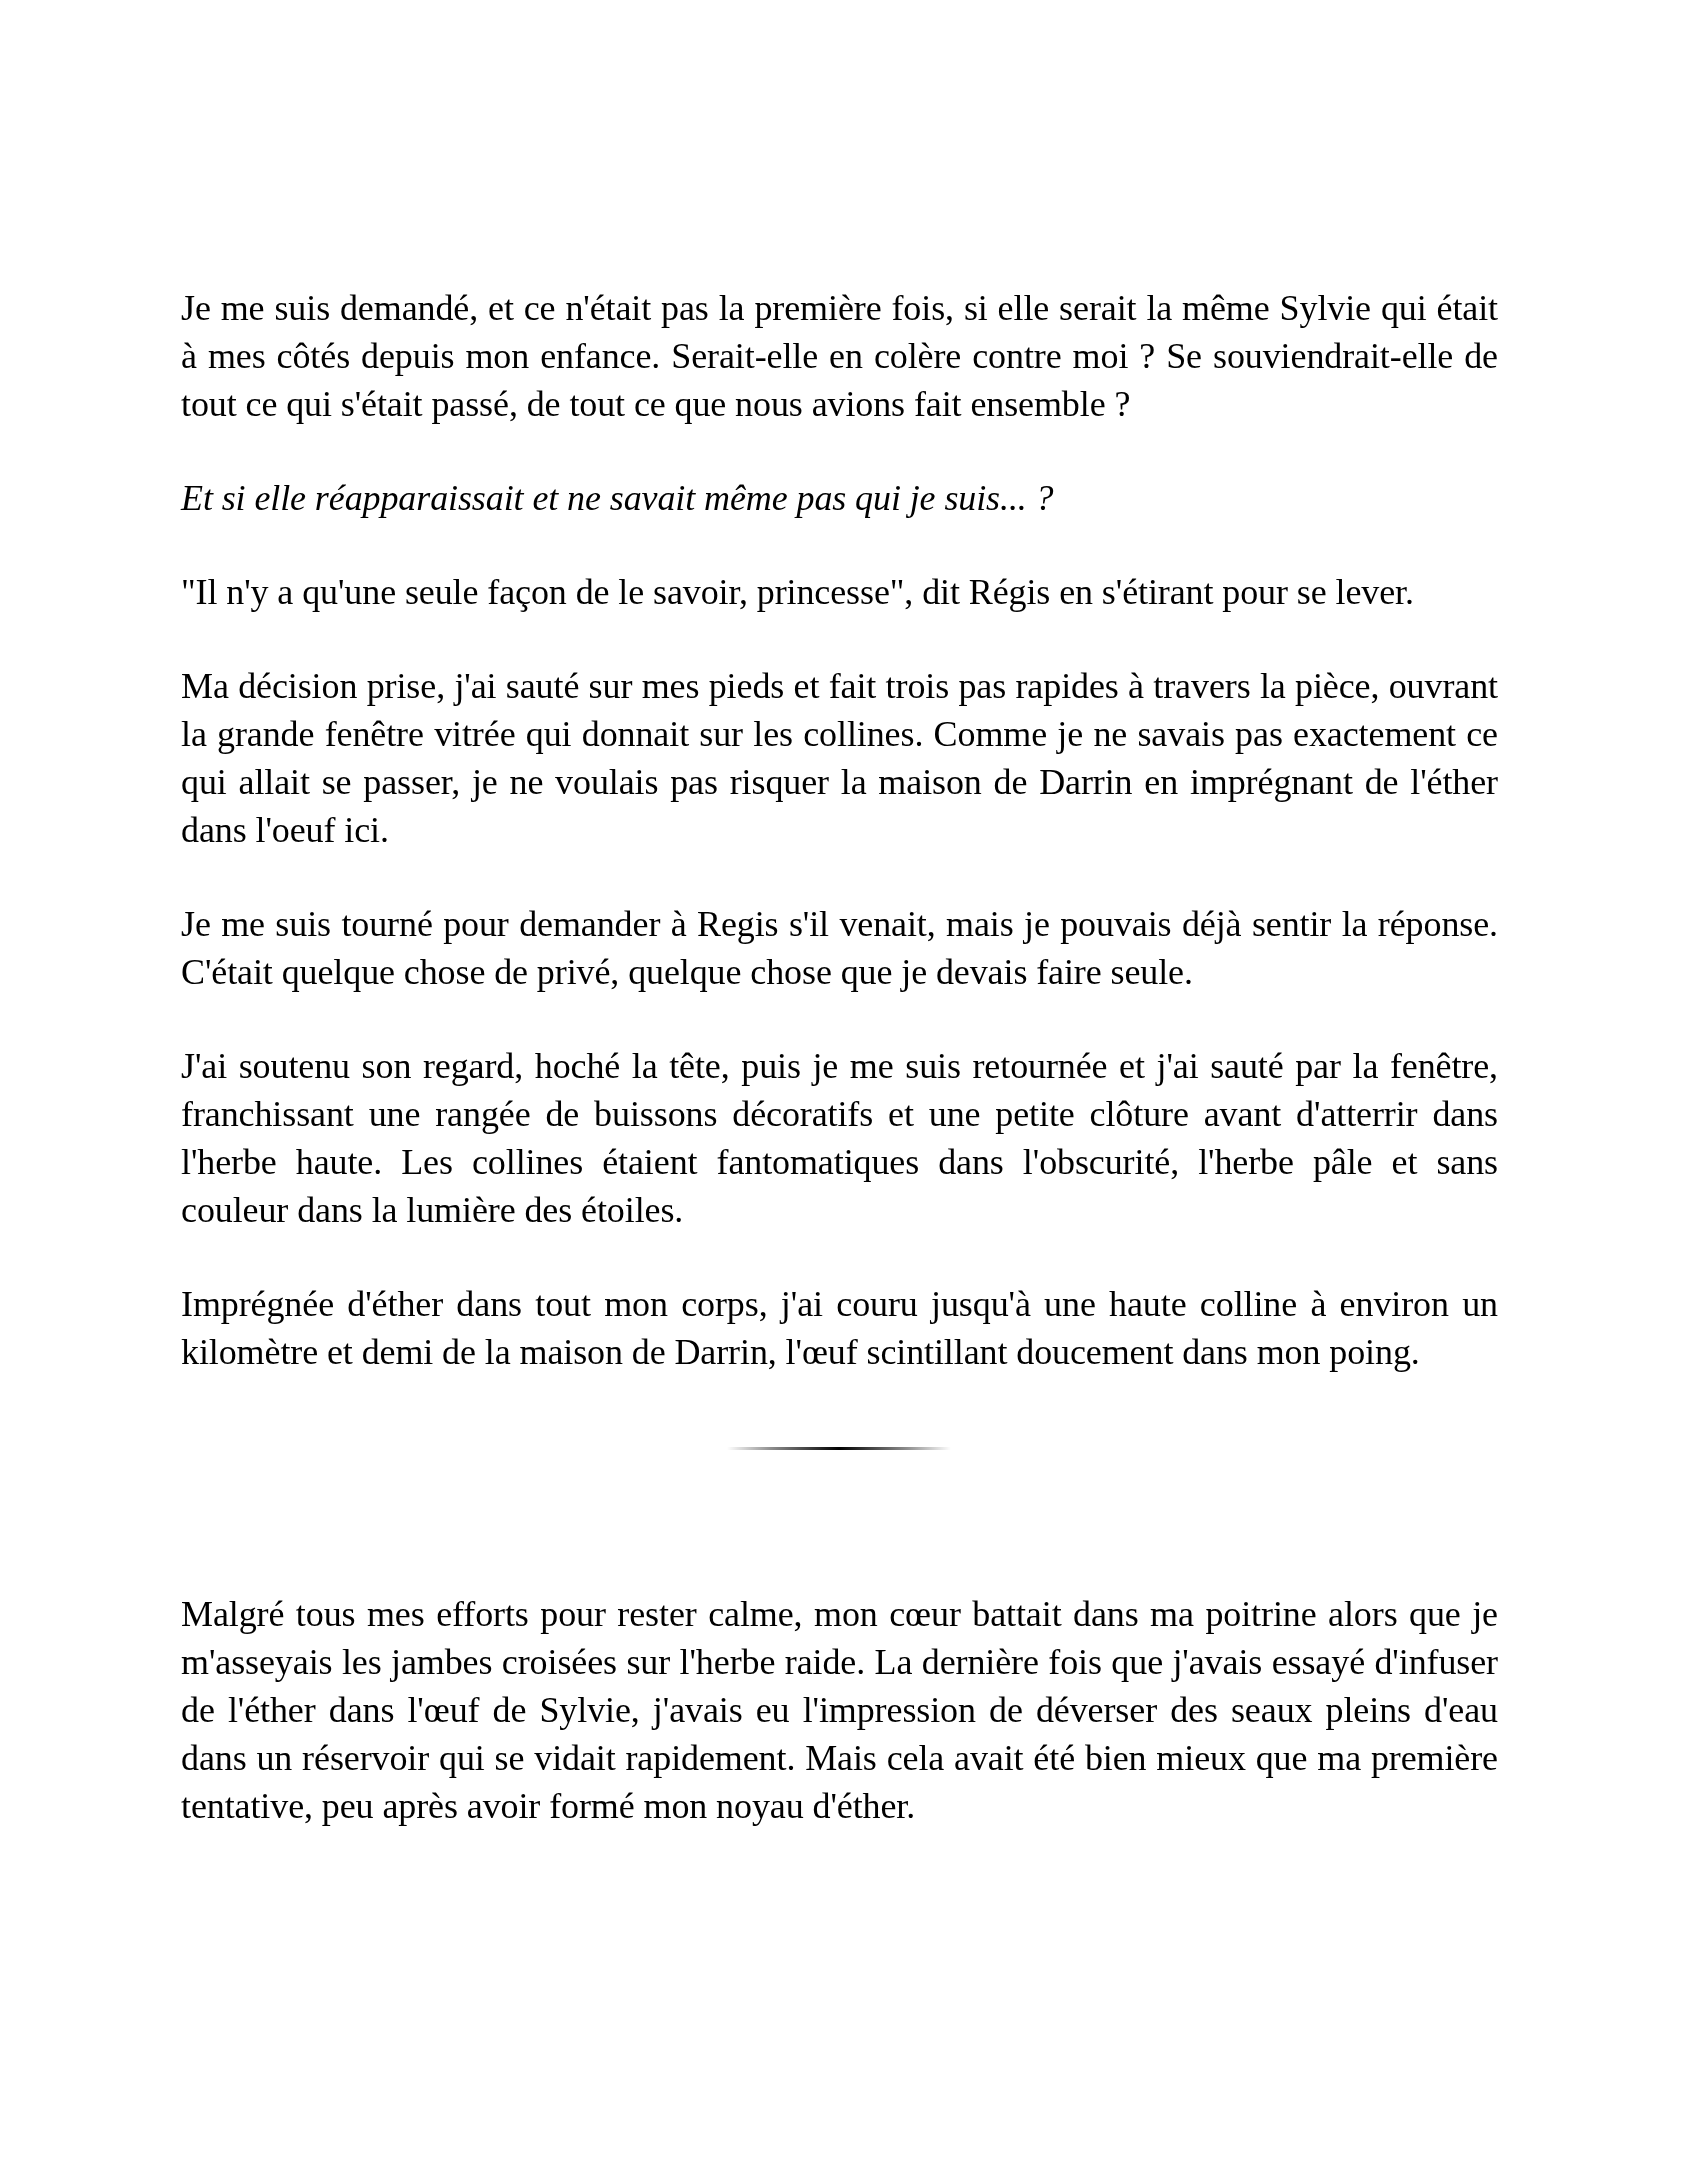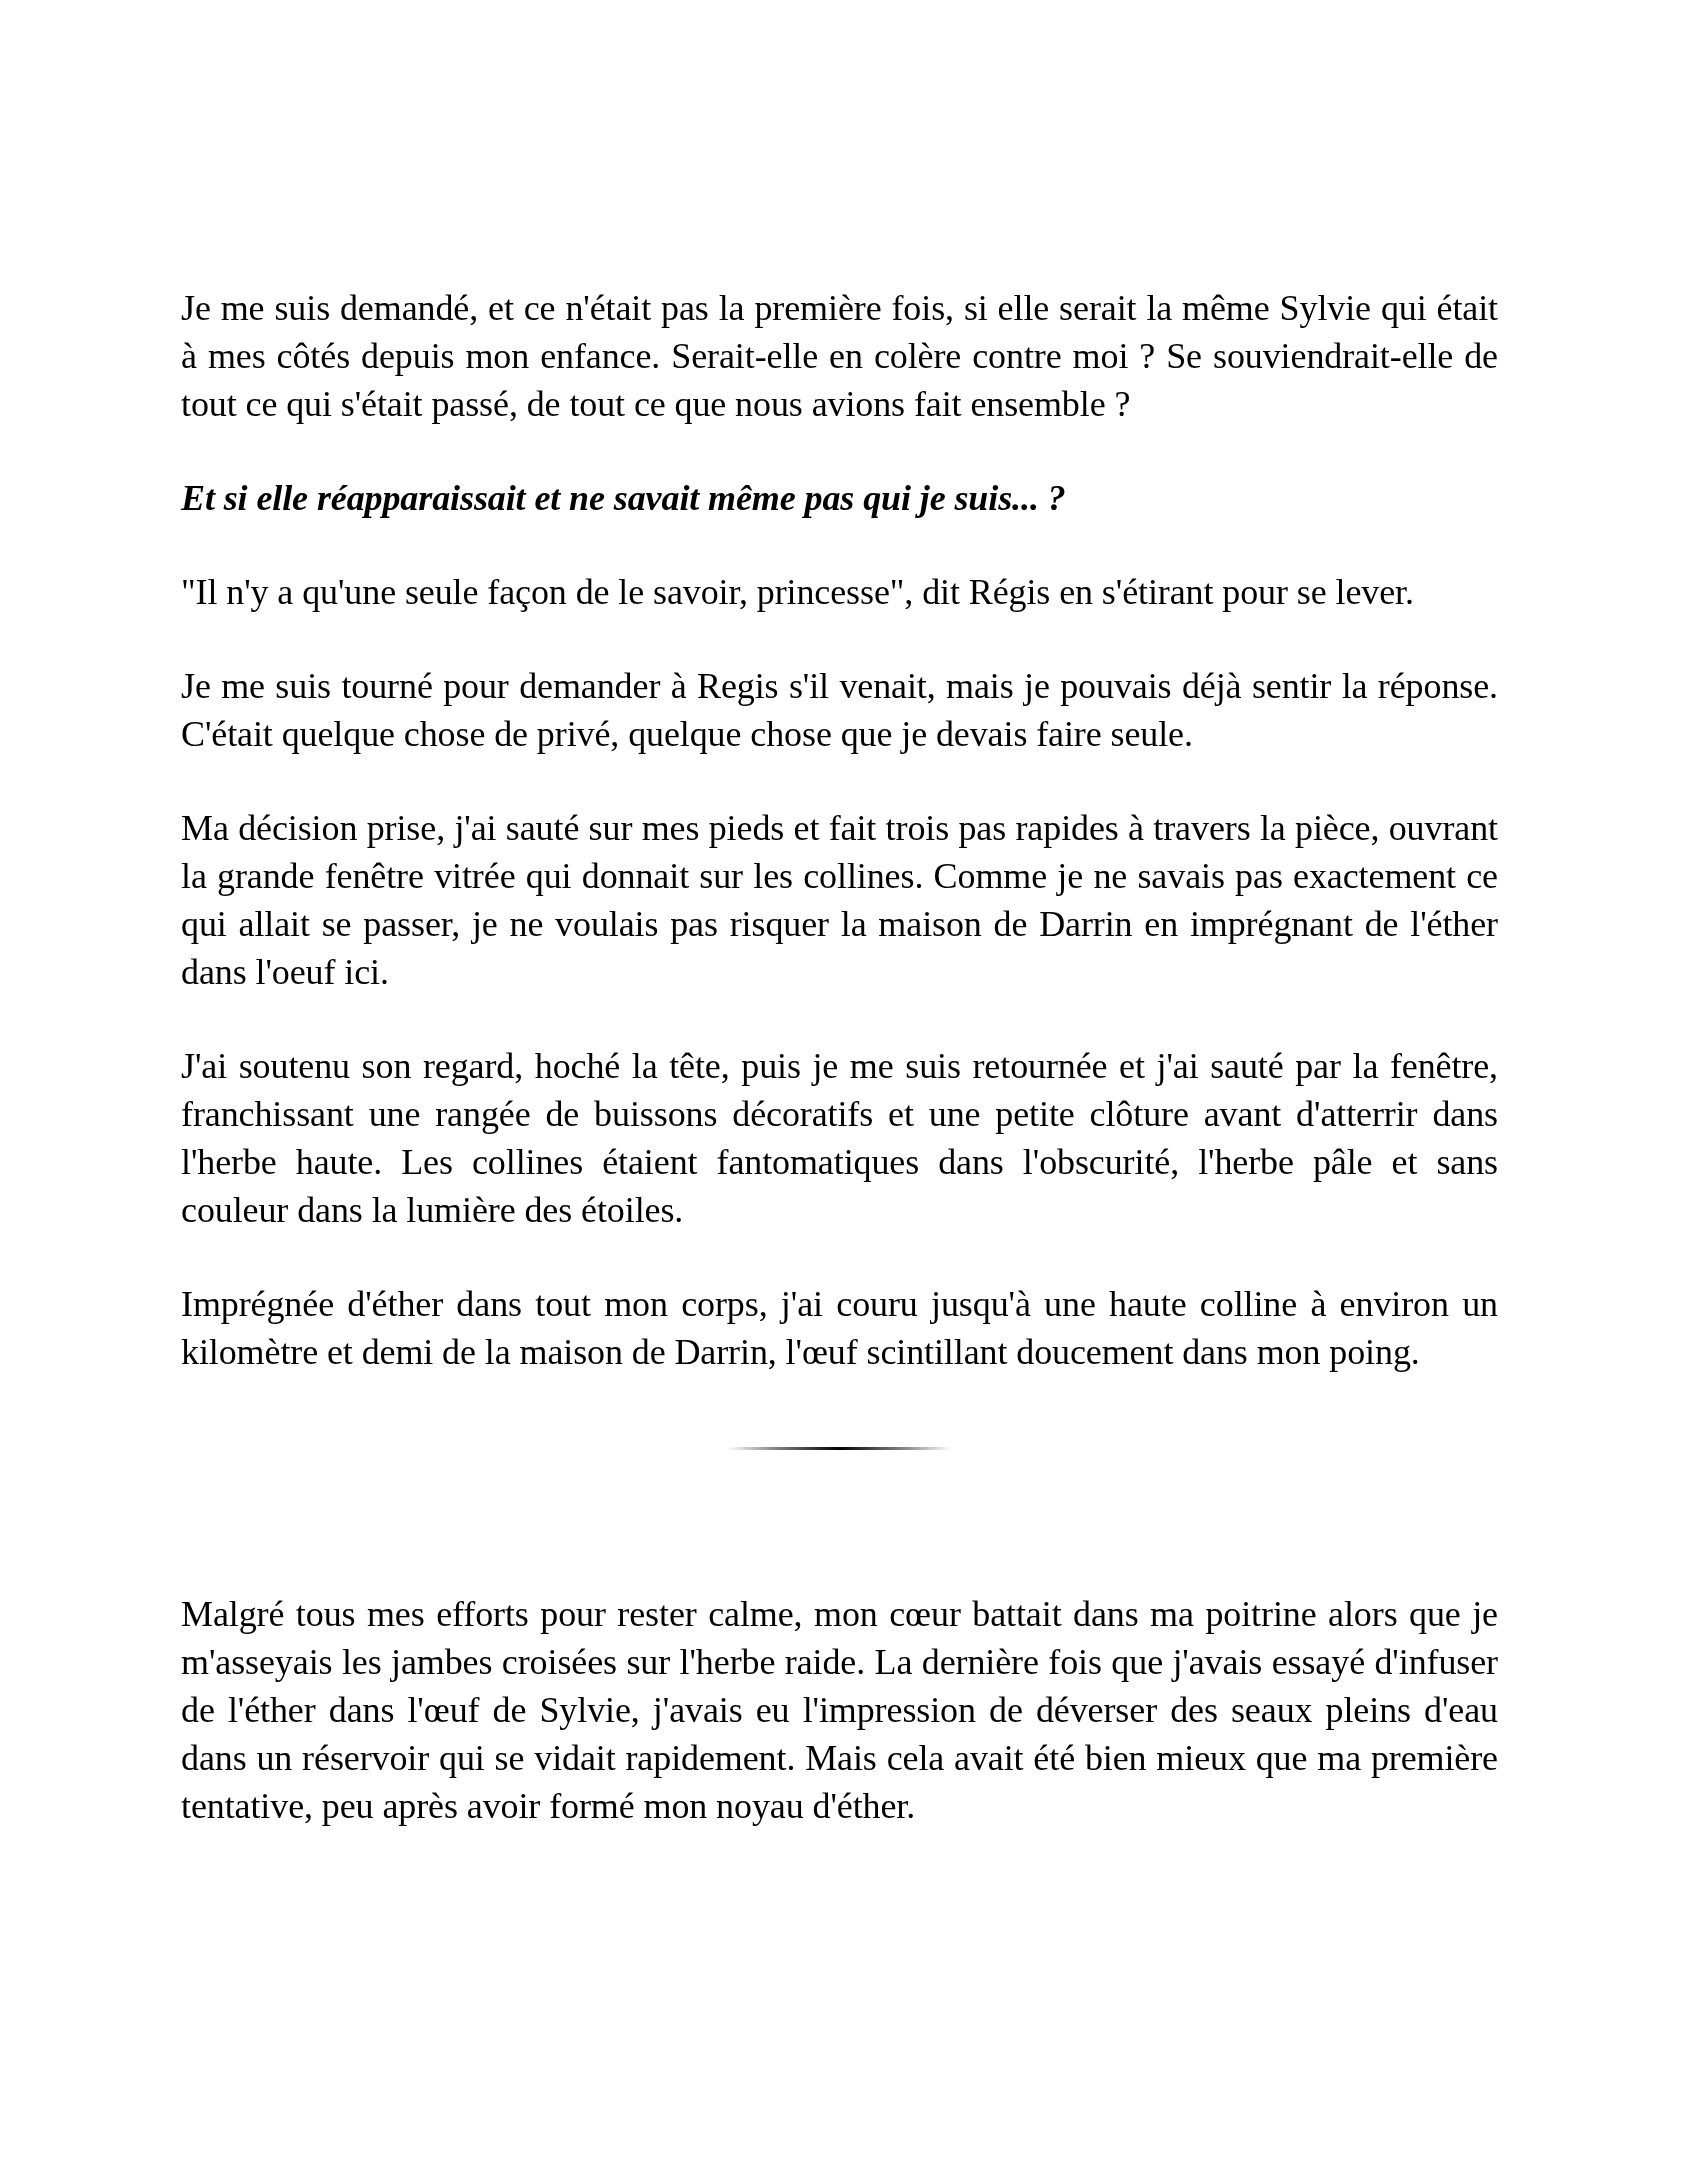--- a/index.html
+++ b/index.html
@@ -23,21 +23,20 @@
     line-height: 48px;
     color: #000000;
   }
   .para {
     margin: 0 0 46px 0;
     text-align: justify;
     letter-spacing: -0.1px;
   }
   .para.italic {
     font-style: italic;
-    font-weight: bold;
   }
   .para.last-before-divider {
     margin-bottom: 16px;
   }
   .divider-wrap {
     height: 198px;
     position: relative;
   }
   .divider {
     position: absolute;
@@ -54,22 +53,22 @@
     border-radius: 2px;
   }
 </style>
 </head>
 <body>
 
 <div class="page">
   <p class="para">Je me suis demandé, et ce n'était pas la première fois, si elle serait la même Sylvie qui était à mes côtés depuis mon enfance. Serait-elle en colère contre moi ? Se souviendrait-elle de tout ce qui s'était passé, de tout ce que nous avions fait ensemble ?</p>
   <p class="para italic">Et si elle réapparaissait et ne savait même pas qui je suis... ?</p>
   <p class="para">"Il n'y a qu'une seule façon de le savoir, princesse", dit Régis en s'étirant pour se lever.</p>
+  <p class="para">Ma décision prise, j'ai sauté sur mes pieds et fait trois pas rapides à travers la pièce, ouvrant la grande fenêtre vitrée qui donnait sur les collines. Comme je ne savais pas exactement ce qui allait se passer, je ne voulais pas risquer la maison de Darrin en imprégnant de l'éther dans l'oeuf ici.</p>
   <p class="para">Je me suis tourné pour demander à Regis s'il venait, mais je pouvais déjà sentir la réponse. C'était quelque chose de privé, quelque chose que je devais faire seule.</p>
-  <p class="para">Ma décision prise, j'ai sauté sur mes pieds et fait trois pas rapides à travers la pièce, ouvrant la grande fenêtre vitrée qui donnait sur les collines. Comme je ne savais pas exactement ce qui allait se passer, je ne voulais pas risquer la maison de Darrin en imprégnant de l'éther dans l'oeuf ici.</p>
   <p class="para">J'ai soutenu son regard, hoché la tête, puis je me suis retournée et j'ai sauté par la fenêtre, franchissant une rangée de buissons décoratifs et une petite clôture avant d'atterrir dans l'herbe haute. Les collines étaient fantomatiques dans l'obscurité, l'herbe pâle et sans couleur dans la lumière des étoiles.</p>
   <p class="para last-before-divider">Imprégnée d'éther dans tout mon corps, j'ai couru jusqu'à une haute colline à environ un kilomètre et demi de la maison de Darrin, l'œuf scintillant doucement dans mon poing.</p>
 
   <div class="divider-wrap">
     <div class="divider"></div>
   </div>
 
   <p class="para">Malgré tous mes efforts pour rester calme, mon cœur battait dans ma poitrine alors que je m'asseyais les jambes croisées sur l'herbe raide. La dernière fois que j'avais essayé d'infuser de l'éther dans l'œuf de Sylvie, j'avais eu l'impression de déverser des seaux pleins d'eau dans un réservoir qui se vidait rapidement. Mais cela avait été bien mieux que ma première tentative, peu après avoir formé mon noyau d'éther.</p>
 </div>
 

